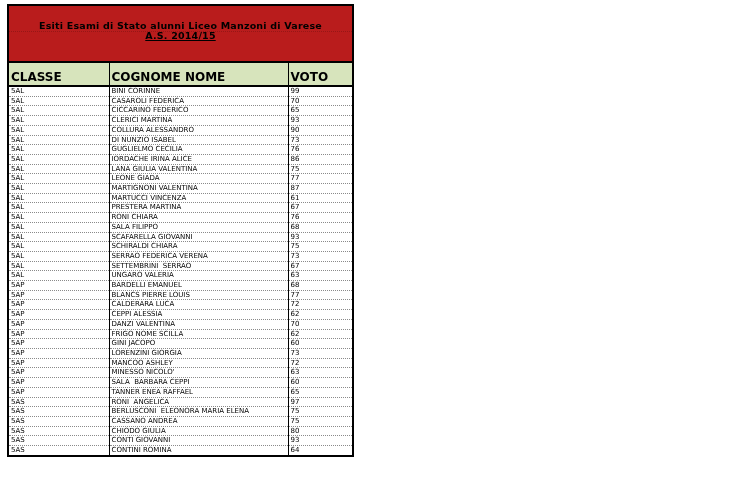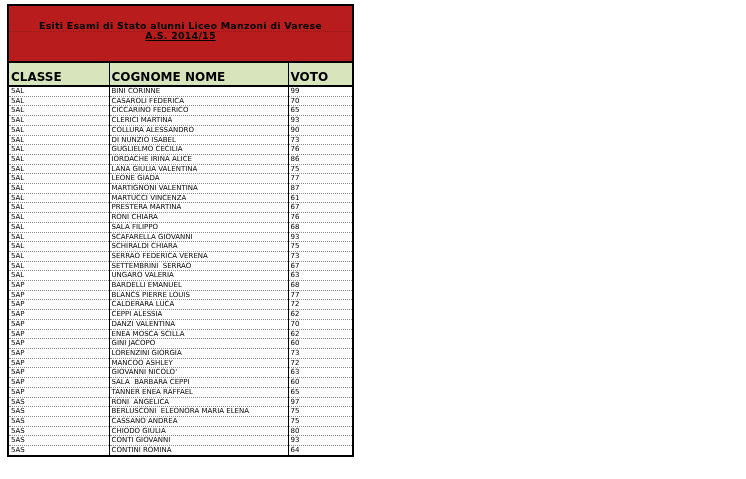--- a/index.html
+++ b/index.html
@@ -231,41 +231,41 @@
           <td>CEPPI ALESSIA</td>
           <td>62</td>
         </tr>
         <tr>
           <td>5AP</td>
           <td>DANZI VALENTINA</td>
           <td>70</td>
         </tr>
         <tr>
           <td>5AP</td>
-          <td>ENEA MOSCA SCILLA</td>
+          <td>FRIGO NOME SCILLA</td>
           <td>62</td>
         </tr>
         <tr>
           <td>5AP</td>
           <td>GINI JACOPO</td>
           <td>60</td>
         </tr>
         <tr>
           <td>5AP</td>
           <td>LORENZINI GIORGIA</td>
           <td>73</td>
         </tr>
         <tr>
           <td>5AP</td>
           <td>MANCOO ASHLEY</td>
           <td>72</td>
         </tr>
         <tr>
           <td>5AP</td>
-          <td>GIOVANNI NICOLO'</td>
+          <td>MINESSO NICOLO'</td>
           <td>63</td>
         </tr>
         <tr>
           <td>5AP</td>
           <td>SALA  BARBARA CEPPI</td>
           <td>60</td>
         </tr>
         <tr>
           <td>5AP</td>
           <td>TANNER ENEA RAFFAEL</td>

